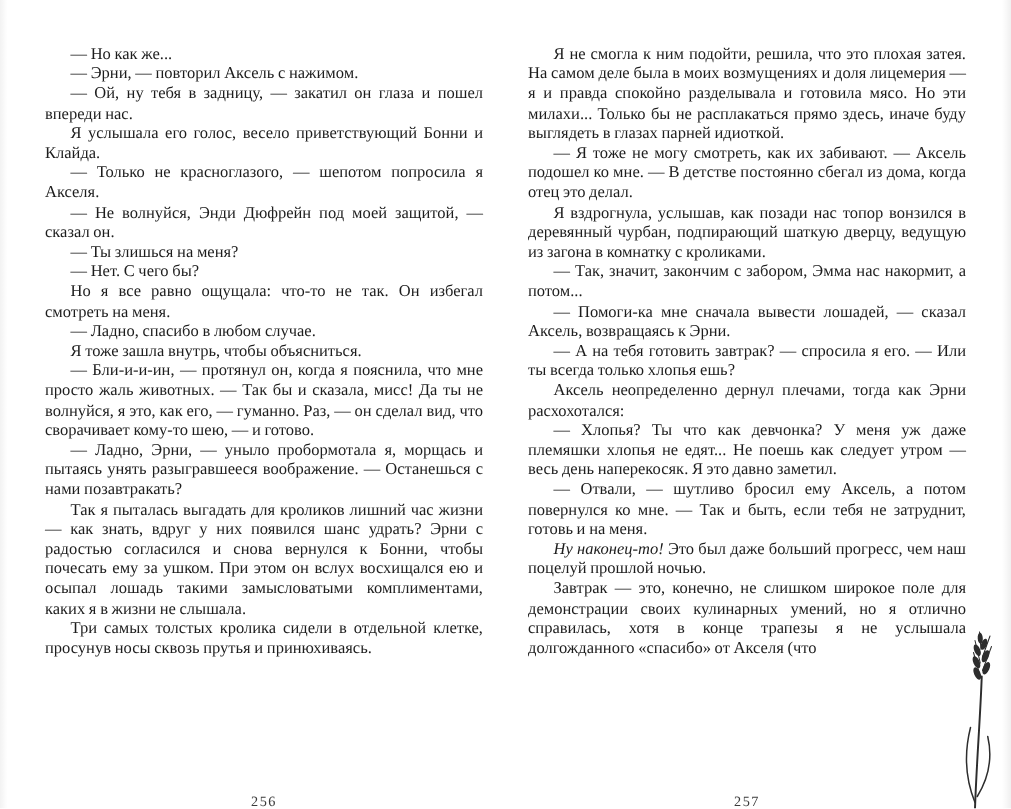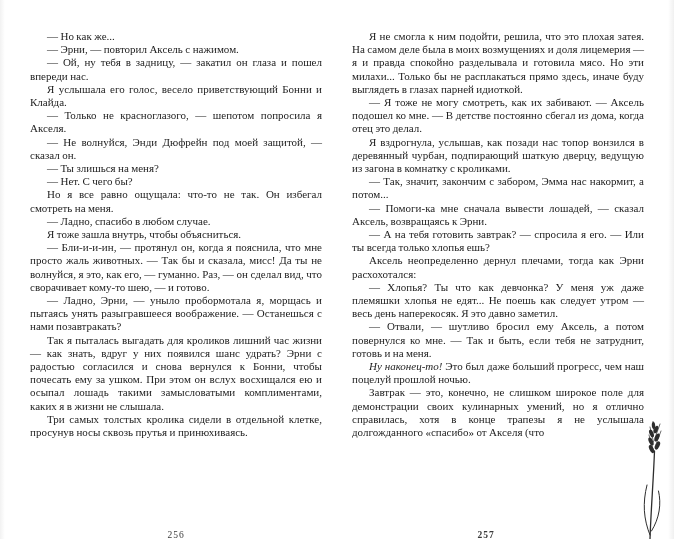--- a/index.html
+++ b/index.html
@@ -54,21 +54,21 @@
     position: absolute;
     top: 500px;
     width: 292px;
     text-align: center;
     font-size: 9.5px;
     letter-spacing: 1px;
     color: #3a3a3a;
     margin-top: 30px;
   }
   .page-number-left  { left: 30px; }
-  .page-number-right { left: 340px; font-weight: bold; }
+  .page-number-right { left: 352px; }
   .wheat {
     position: absolute;
     right: 6px;
     bottom: 0;
     width: 30px;
     height: 118px;
   }
 </style>
 </head>
 <body>

